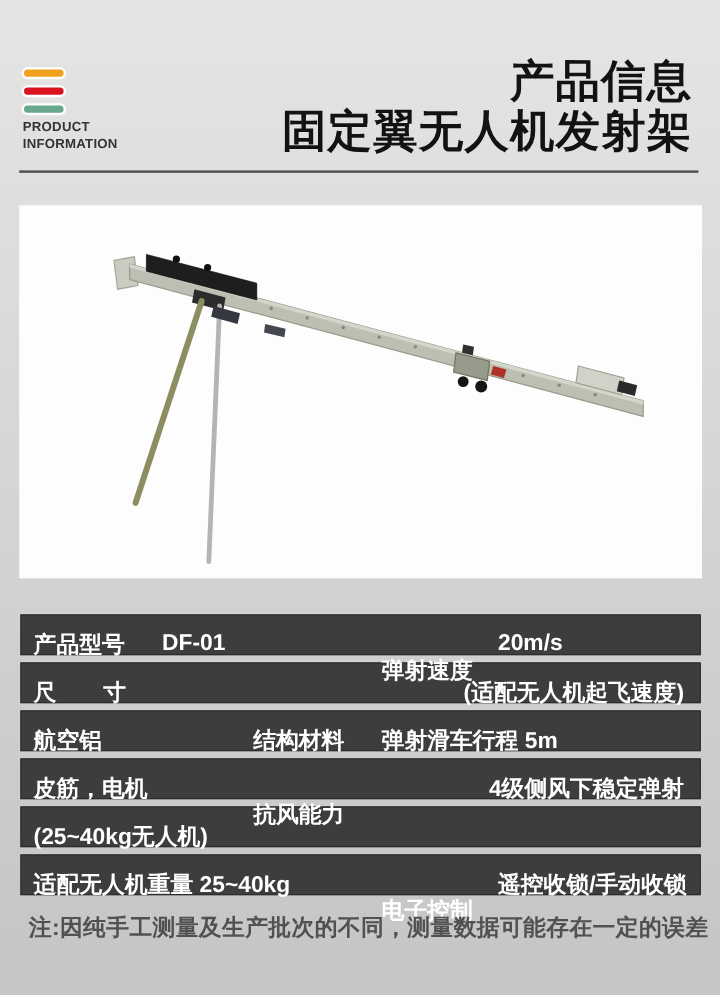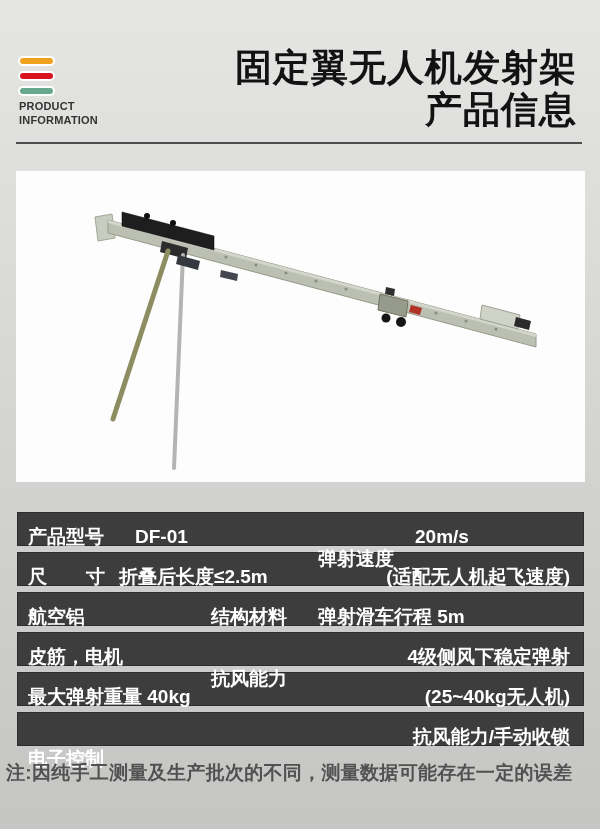--- a/index.html
+++ b/index.html
@@ -28,41 +28,41 @@
     padding:16px 13px 0 10px;color:#fff;font-size:19px;font-weight:700;}
   .cell{white-space:pre;}
   .w107{width:107px;flex:none;}
   .w183{width:183px;flex:none;}
   .w97{width:97px;flex:none;margin-top:43px;}
   .w290{width:290px;flex:none;}
   .grow{flex:1;min-width:0;}
   .ta-r{text-align:right;}
   .just{width:77px;margin-right:14px;flex:none;white-space:normal;
     text-align:justify;text-align-last:justify;}
-  .note{position:absolute;left:6px;top:760px;font-size:19px;font-weight:700;
+  .note{position:absolute;left:24px;top:760px;font-size:19px;font-weight:700;
     color:#515151;letter-spacing:.3px;white-space:pre;}
 </style>
 </head>
 <body>
 
 <div class="page">
 
   <div class="logo">
     <div class="bar bar-orange"></div>
     <div class="bar bar-red"></div>
     <div class="bar bar-teal"></div>
   </div>
   <div class="brand">
     <div>PRODUCT</div>
     <div>INFORMATION</div>
   </div>
 
   <div class="title">
+    <div>产品信息</div>
     <div>固定翼无人机发射架</div>
-    <div>产品信息</div>
   </div>
 
   <div class="divider"></div>
 
   <div class="photo">
     <svg width="569" height="311" viewBox="0 0 569 311" xmlns="http://www.w3.org/2000/svg">
 
       <polygon points="79,46 96,43 99,67 82,70" fill="#c9ccc0" stroke="#a3a797" stroke-width="1"></polygon>
 
       <polygon points="92,49 520,163 520,176 92,62" fill="#bcc0b2" stroke="#979b8b" stroke-width="1"></polygon>
@@ -105,43 +105,42 @@
 
     <div class="row">
       <span class="cell w107">产品型号</span>
       <span class="cell w183">DF-01</span>
       <span class="cell w97">弹射速度</span>
       <span class="cell grow">20m/s</span>
     </div>
 
     <div class="row">
       <span class="cell just">尺 寸</span>
-      <span class="cell">折叠后长度≤2.5m</span>
       <span class="cell grow ta-r">(适配无人机起飞速度)</span>
     </div>
 
     <div class="row">
       <span class="cell w183">航空铝</span>
       <span class="cell w107">结构材料</span>
       <span class="cell grow">弹射滑车行程 5m</span>
     </div>
 
     <div class="row">
       <span class="cell w183">皮筋，电机</span>
       <span class="cell w97">抗风能力</span>
       <span class="cell grow ta-r">4级侧风下稳定弹射</span>
     </div>
 
     <div class="row">
-      <span class="cell grow">最大弹射重量 40kg</span>
       <span class="cell ta-r">(25~40kg无人机)</span>
     </div>
 
     <div class="row">
+      <span class="cell w290">适配无人机重量 25~40kg</span>
       <span class="cell w97">电子控制</span>
-      <span class="cell grow ta-r">抗风能力/手动收锁</span>
+      <span class="cell grow ta-r">遥控收锁/手动收锁</span>
     </div>
 
   </div>
 
   <div class="note">注:因纯手工测量及生产批次的不同，测量数据可能存在一定的误差</div>
 
 </div>
 
 </body></html>

